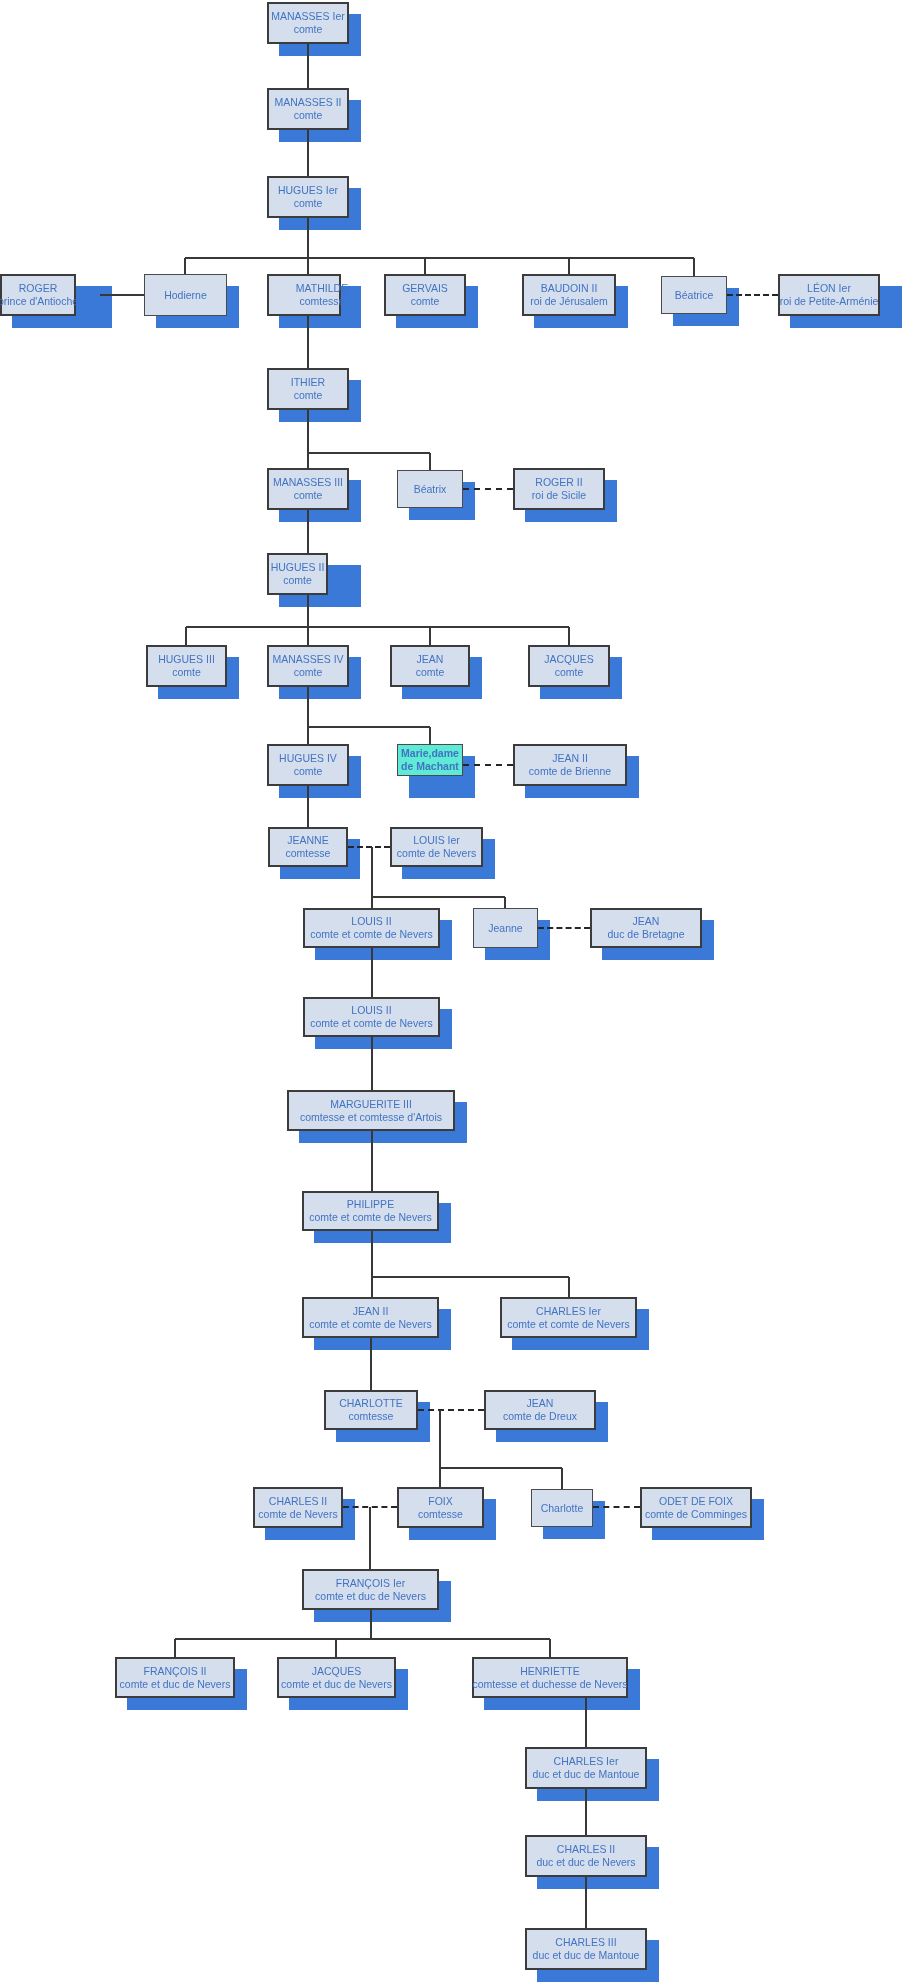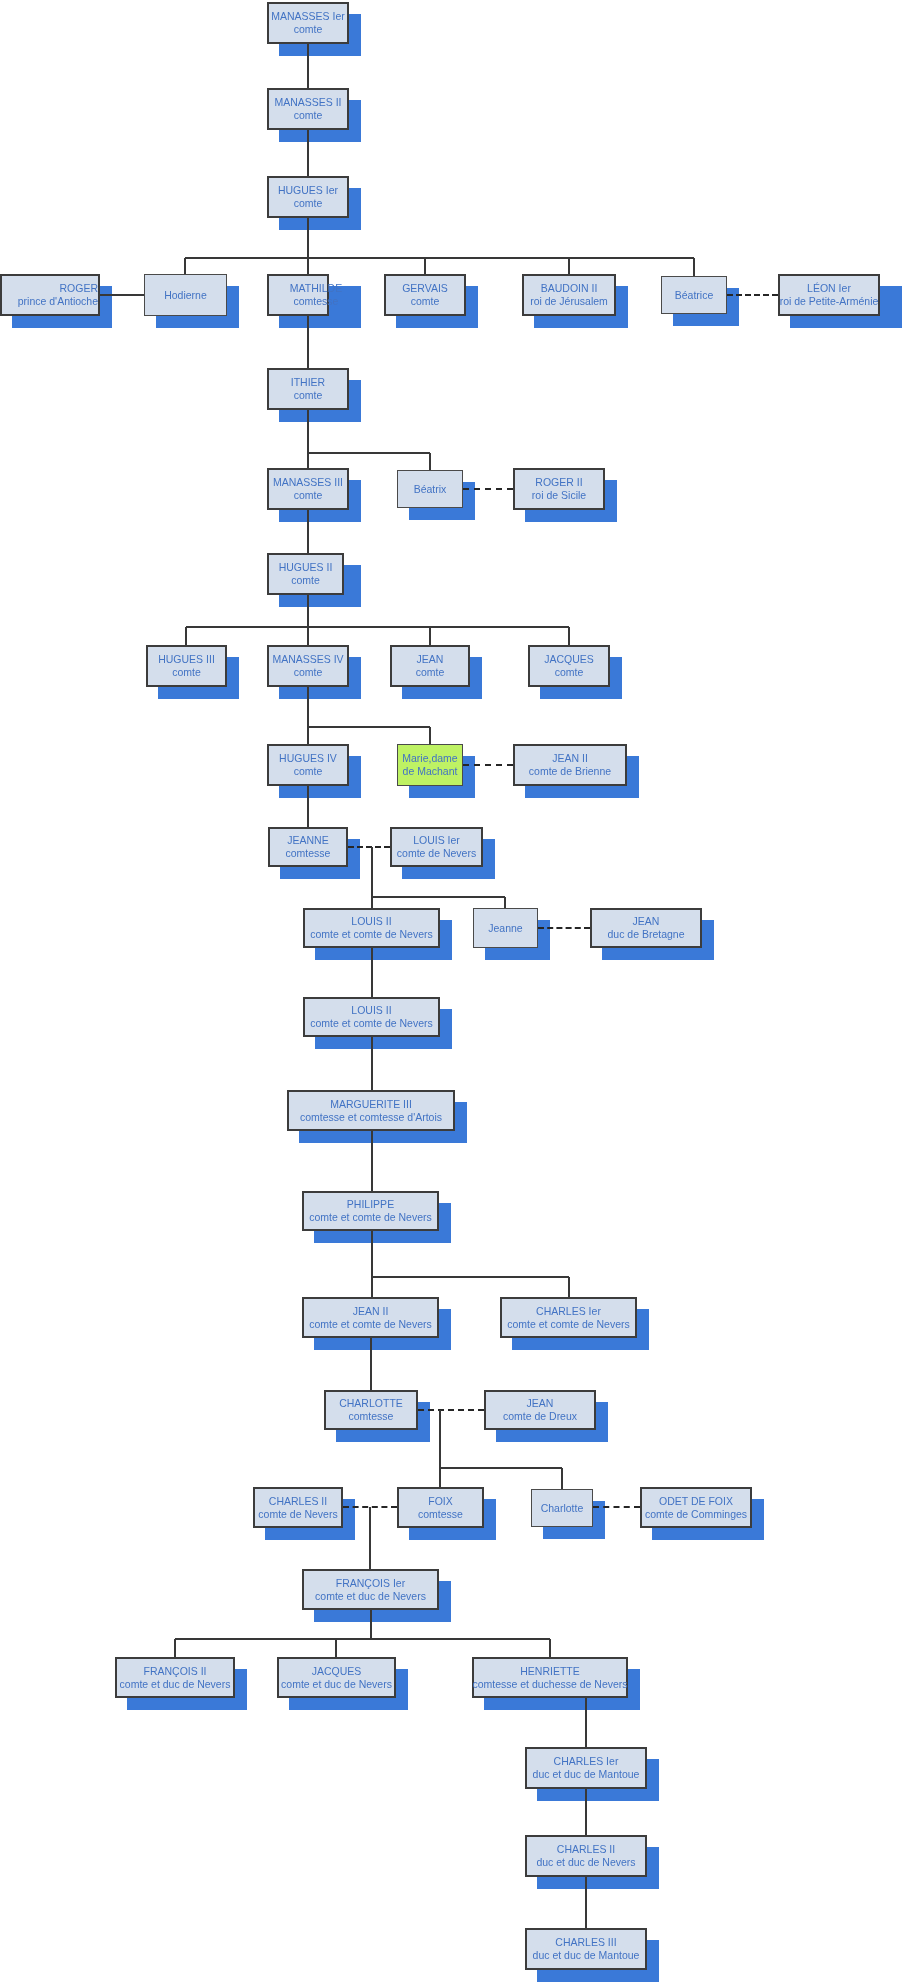--- a/index.html
+++ b/index.html
@@ -133,28 +133,28 @@
       <div>comte</div>
     </div>
     <div class="node" style="left: 267px; top: 88px; width: 82px; height: 42px; background: rgb(212, 222, 236); color: rgb(66, 115, 196); border: 2px solid rgb(60, 60, 60);">
       <div>MANASSES II</div>
       <div>comte</div>
     </div>
     <div class="node" style="left: 267px; top: 176px; width: 82px; height: 42px; background: rgb(212, 222, 236); color: rgb(66, 115, 196); border: 2px solid rgb(60, 60, 60);">
       <div>HUGUES Ier</div>
       <div>comte</div>
     </div>
-    <div class="node" style="left: 0px; top: 274px; width: 100px; height: 42px; background: rgb(212, 222, 236); color: rgb(66, 115, 196); border: 2px solid rgb(60, 60, 60); align-items: flex-end;">
+    <div class="node" style="left: 0px; top: 274px; width: 76px; height: 42px; background: rgb(212, 222, 236); color: rgb(66, 115, 196); border: 2px solid rgb(60, 60, 60);">
       <div>ROGER</div>
       <div>prince d'Antioche</div>
     </div>
     <div class="node thin" style="left: 144px; top: 274px; width: 83px; height: 42px; background: rgb(212, 222, 236); color: rgb(66, 115, 196); border: 2px solid rgb(74, 74, 74);">
       <div>Hodierne</div>
     </div>
-    <div class="node" style="left: 267px; top: 274px; width: 62px; height: 42px; background: rgb(212, 222, 236); color: rgb(66, 115, 196); border: 2px solid rgb(60, 60, 60); padding-left: 36px;">
+    <div class="node" style="left: 267px; top: 274px; width: 74px; height: 42px; background: rgb(212, 222, 236); color: rgb(66, 115, 196); border: 2px solid rgb(60, 60, 60); padding-left: 36px;">
       <div>MATHILDE</div>
       <div>comtesse</div>
     </div>
     <div class="node" style="left: 384px; top: 274px; width: 82px; height: 42px; background: rgb(212, 222, 236); color: rgb(66, 115, 196); border: 2px solid rgb(60, 60, 60);">
       <div>GERVAIS</div>
       <div>comte</div>
     </div>
     <div class="node" style="left: 522px; top: 274px; width: 94px; height: 42px; background: rgb(212, 222, 236); color: rgb(66, 115, 196); border: 2px solid rgb(60, 60, 60);">
       <div>BAUDOIN II</div>
       <div>roi de Jérusalem</div>
@@ -174,21 +174,21 @@
       <div>MANASSES III</div>
       <div>comte</div>
     </div>
     <div class="node thin" style="left: 397px; top: 470px; width: 66px; height: 38px; background: rgb(212, 222, 236); color: rgb(66, 115, 196); border: 2px solid rgb(74, 74, 74);">
       <div>Béatrix</div>
     </div>
     <div class="node" style="left: 513px; top: 468px; width: 92px; height: 42px; background: rgb(212, 222, 236); color: rgb(66, 115, 196); border: 2px solid rgb(60, 60, 60);">
       <div>ROGER II</div>
       <div>roi de Sicile</div>
     </div>
-    <div class="node" style="left: 267px; top: 553px; width: 77px; height: 42px; background: rgb(212, 222, 236); color: rgb(66, 115, 196); border: 2px solid rgb(60, 60, 60); text-align: right;">
+    <div class="node" style="left: 267px; top: 553px; width: 61px; height: 42px; background: rgb(212, 222, 236); color: rgb(66, 115, 196); border: 2px solid rgb(60, 60, 60); text-align: right;">
       <div>HUGUES II</div>
       <div>comte</div>
     </div>
     <div class="node" style="left: 146px; top: 645px; width: 81px; height: 42px; background: rgb(212, 222, 236); color: rgb(66, 115, 196); border: 2px solid rgb(60, 60, 60);">
       <div>HUGUES III</div>
       <div>comte</div>
     </div>
     <div class="node" style="left: 267px; top: 645px; width: 82px; height: 42px; background: rgb(212, 222, 236); color: rgb(66, 115, 196); border: 2px solid rgb(60, 60, 60);">
       <div>MANASSES IV</div>
       <div>comte</div>
@@ -198,21 +198,21 @@
       <div>comte</div>
     </div>
     <div class="node" style="left: 528px; top: 645px; width: 82px; height: 42px; background: rgb(212, 222, 236); color: rgb(66, 115, 196); border: 2px solid rgb(60, 60, 60);">
       <div>JACQUES</div>
       <div>comte</div>
     </div>
     <div class="node" style="left: 267px; top: 744px; width: 82px; height: 42px; background: rgb(212, 222, 236); color: rgb(66, 115, 196); border: 2px solid rgb(60, 60, 60);">
       <div>HUGUES IV</div>
       <div>comte</div>
     </div>
-    <div class="node thin" style="left: 397px; top: 744px; width: 66px; height: 42px; background: #bef264; color: rgb(66, 115, 196); border: 2px solid rgb(74, 74, 74);">
+    <div class="node thin" style="left: 397px; top: 744px; width: 66px; height: 32px; background: #5eead4; color: rgb(66, 115, 196); border: 2px solid rgb(74, 74, 74); font-weight: bold;">
       <div>Marie,dame</div>
       <div>de Machant</div>
     </div>
     <div class="node" style="left: 513px; top: 744px; width: 114px; height: 42px; background: rgb(212, 222, 236); color: rgb(66, 115, 196); border: 2px solid rgb(60, 60, 60);">
       <div>JEAN II</div>
       <div>comte de Brienne</div>
     </div>
     <div class="node" style="left: 268px; top: 827px; width: 80px; height: 40px; background: rgb(212, 222, 236); color: rgb(66, 115, 196); border: 2px solid rgb(60, 60, 60);">
       <div>JEANNE</div>
       <div>comtesse</div>

